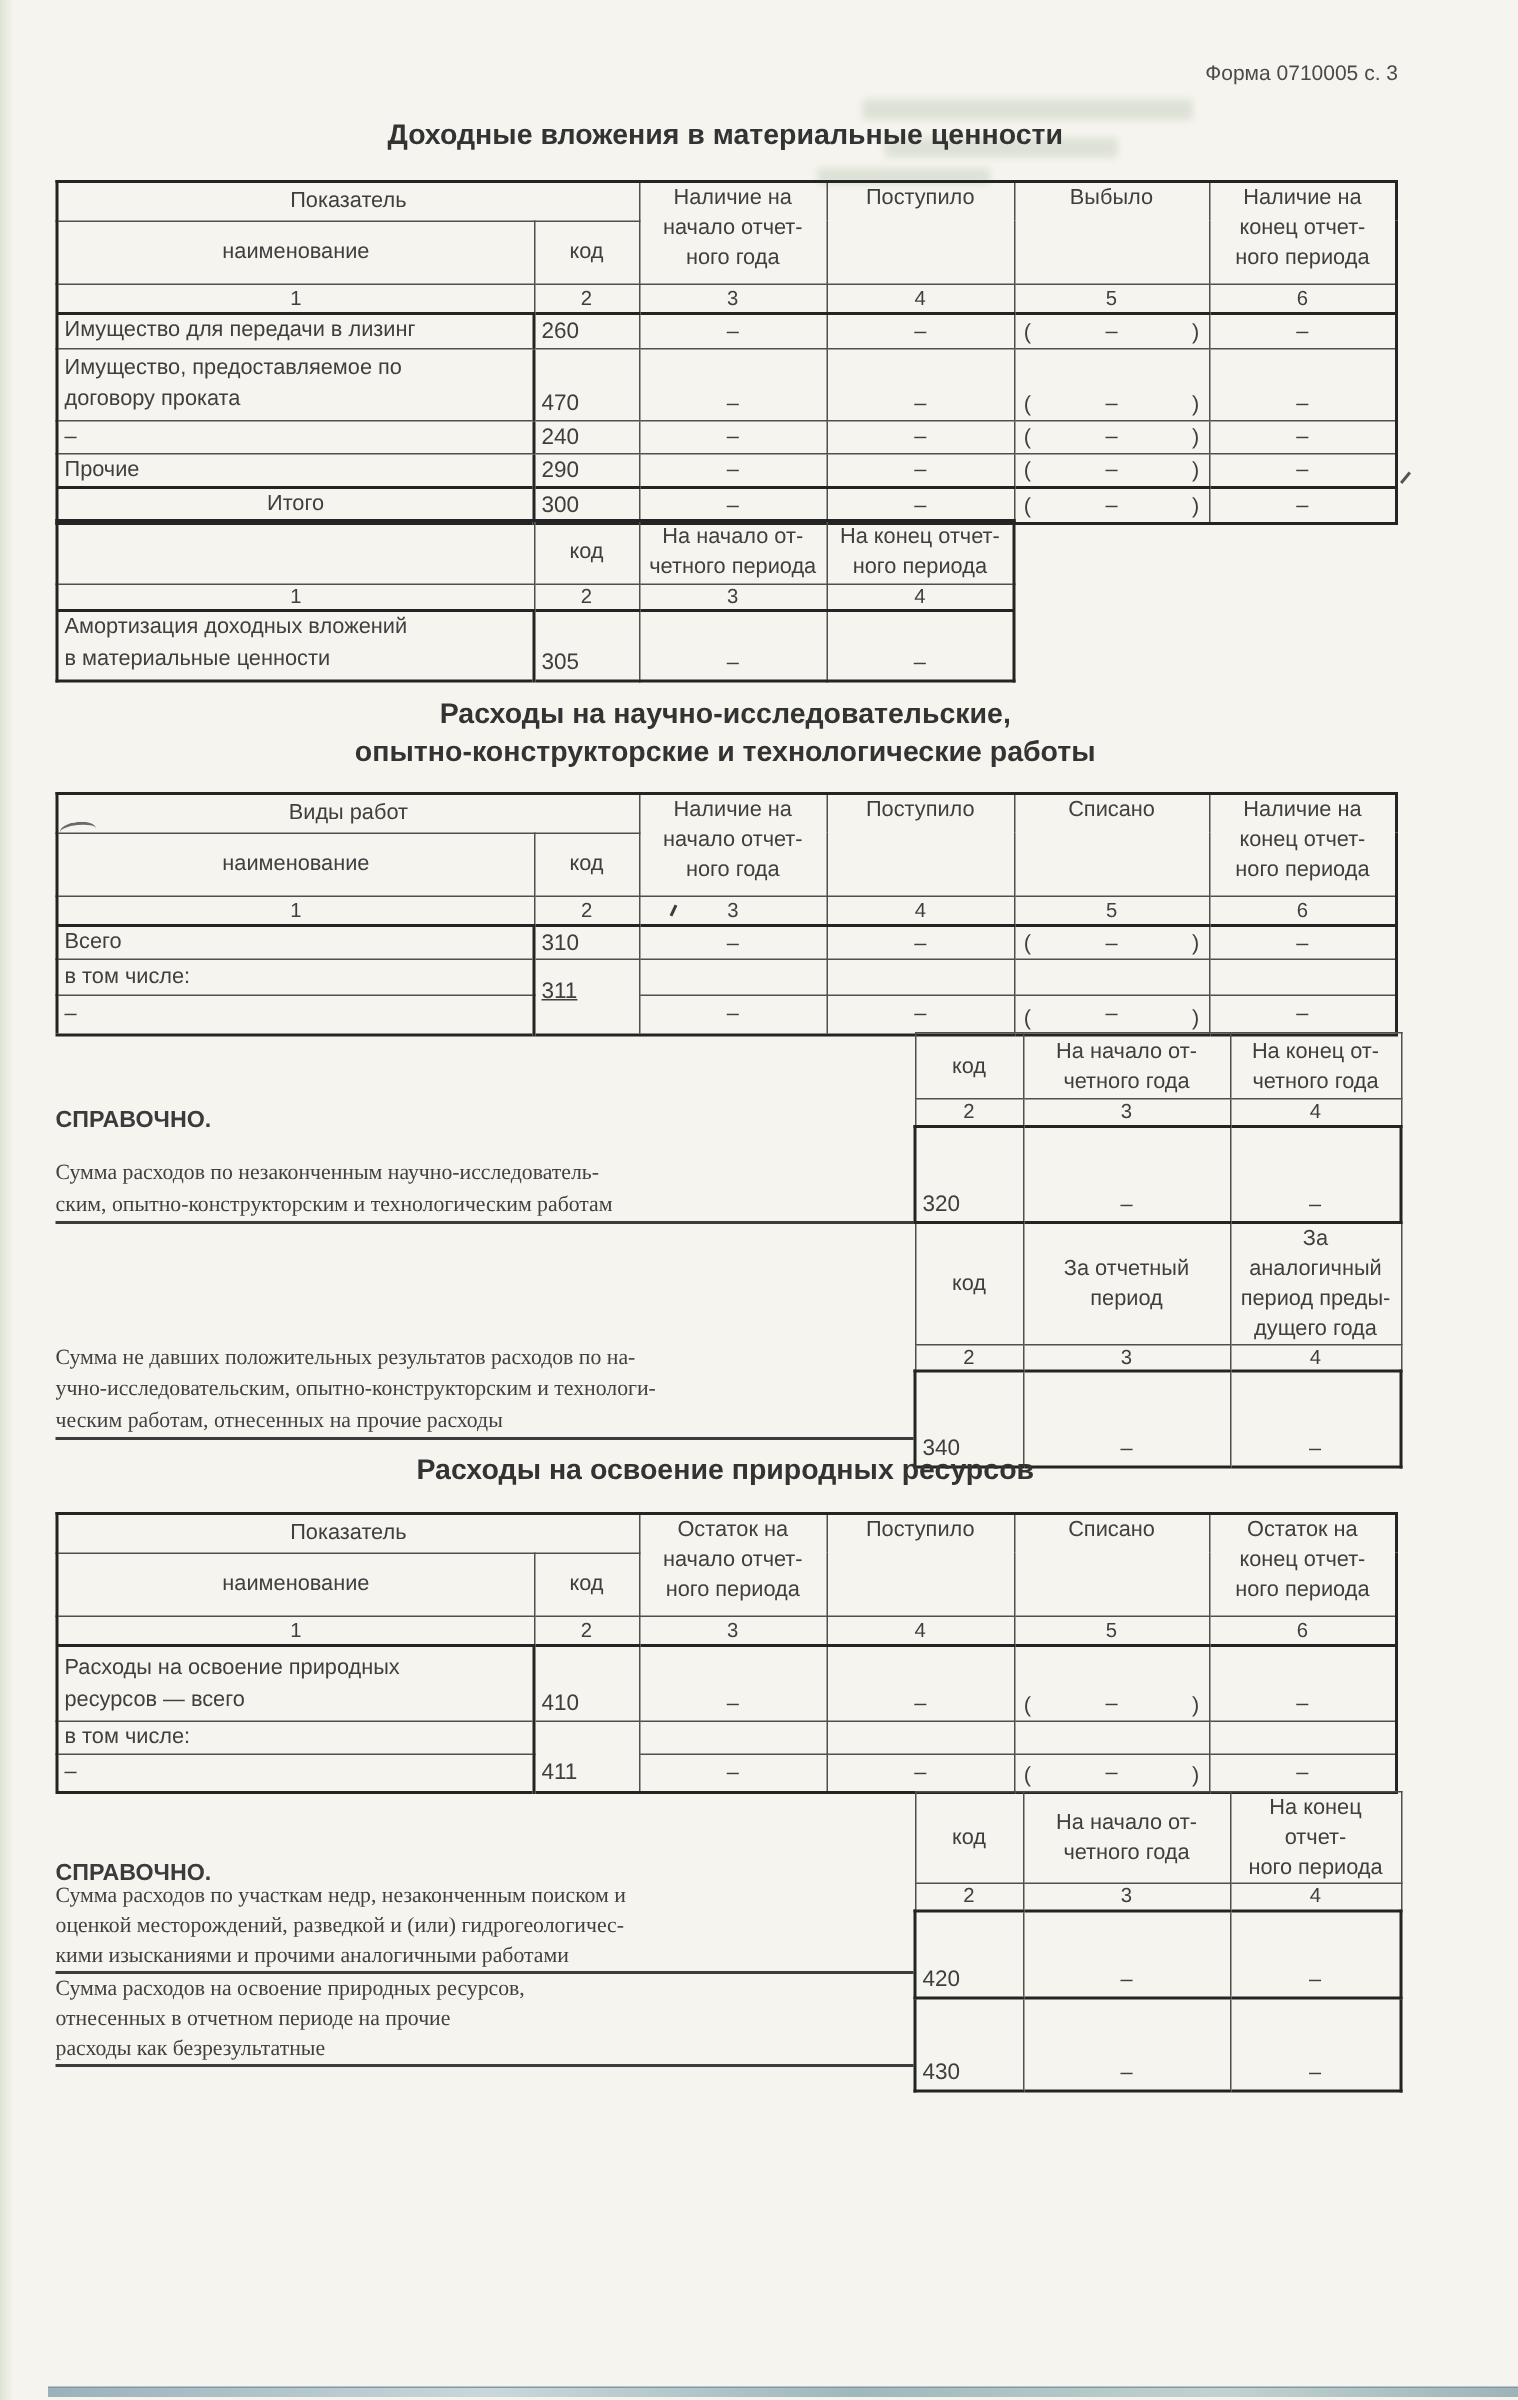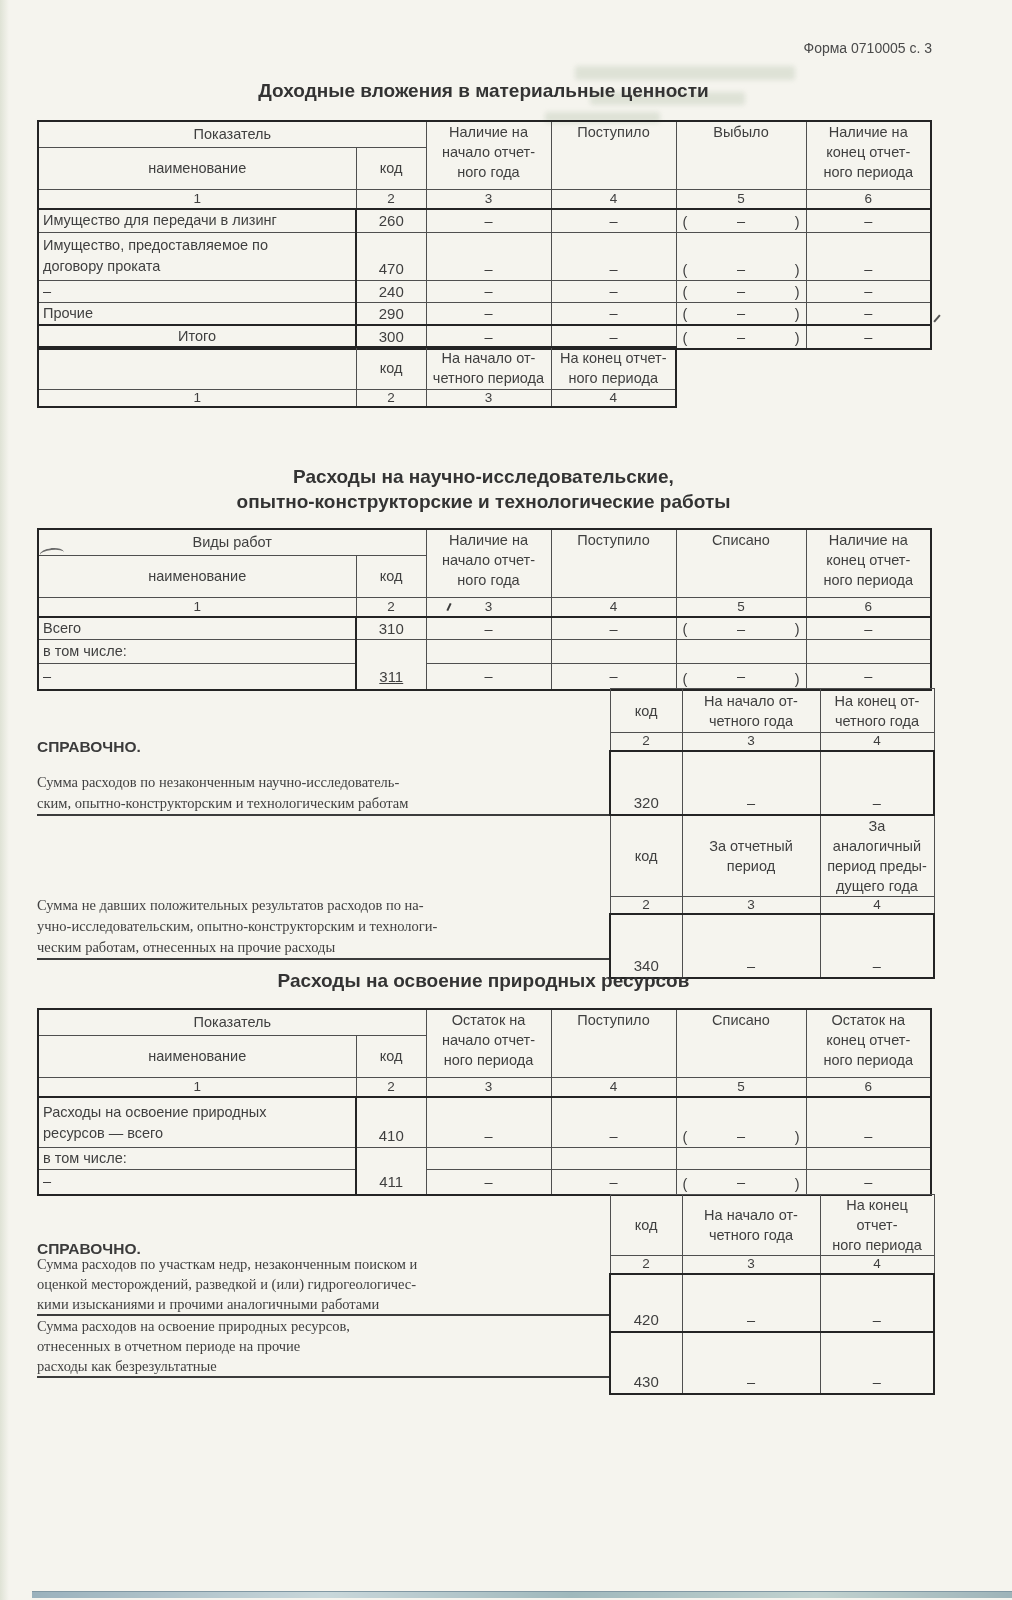--- a/index.html
+++ b/index.html
@@ -24,21 +24,21 @@
   table.tbl{position:absolute;border-collapse:collapse;table-layout:fixed;
     font-size:14.5px;color:#3f3f3f;}
   .tbl td{border:1px solid #4f4f4f;padding:0 4px;overflow:hidden;}
   table.outer2{border:2px solid #242424;}
   table.sub{border:1px solid #4f4f4f;}
 
   .hc{text-align:center;vertical-align:middle;white-space:pre-line;line-height:20px;}
   .vh{vertical-align:top;padding-top:4px;}
   .numrow td{text-align:center;font-size:13.5px;line-height:14px;vertical-align:middle;}
   .name{text-align:left;padding-left:6px;white-space:pre-line;line-height:21px;}
-  .code{text-align:center;font-size:15px;}
+  .code{text-align:left;font-size:15px;}
   .val{text-align:center;}
   .vb td{vertical-align:bottom;padding-bottom:3px;}
   .vm td{vertical-align:middle;}
   .vp{position:relative;}
   .vp .po{position:absolute;left:6px;bottom:2px;}
   .vp .pc{position:absolute;right:6px;bottom:2px;}
 
   .bl2{border-left:2px solid #242424 !important;}
   .dtop td{border-top:2px solid #242424;}
   .dbot td{border-bottom:2px solid #242424;}
@@ -164,20 +164,27 @@
 четного периода</td>
       <td class="hc">На конец отчет-
 ного периода</td>
     </tr>
     <tr class="numrow" style="height:18px">
       <td>1</td>
       <td>2</td>
       <td>3</td>
       <td>4</td>
     </tr>
+    <tr class="dtop vb" style="height:46px">
+      <td class="name">Амортизация доходных вложений
+в материальные ценности</td>
+      <td class="code bl2">305</td>
+      <td class="val">–</td>
+      <td class="val">–</td>
+    </tr>
   </tbody>
     </table>
 
   <div class="sec-title" style="top:464px;">Расходы на научно-исследовательские,
 опытно-конструкторские и технологические работы</div>
   <div class="scan-mark squiggle"></div>
   <div class="scan-mark tickmark"></div>
   <div class="scan-mark commamark"></div>
 
   <table class="tbl outer2" style="left:37px;top:528px;width:893px;">
@@ -216,21 +223,21 @@
     <tr class="dtop vm" style="height:22px">
       <td class="name">Всего</td>
       <td class="code bl2">310</td>
       <td class="val">–</td>
       <td class="val">–</td>
       <td class="val vp"><span class="po">(</span><span>–</span><span class="pc">)</span></td>
       <td class="val">–</td>
     </tr>
     <tr class="vm" style="height:24px">
       <td class="name">в том числе:</td>
-      <td class="code bl2" rowspan="2" style="vertical-align:bottom;padding-bottom:4px;text-decoration:underline;">311</td>
+      <td class="code bl2" rowspan="2" style="vertical-align:bottom;padding-bottom:20px;text-decoration:underline;">311</td>
       <td class="val"></td>
       <td class="val"></td>
       <td class="val"></td>
       <td class="val"></td>
     </tr>
     <tr class="dbot vm" style="height:26px">
       <td class="name">–</td>
       <td class="val">–</td>
       <td class="val">–</td>
       <td class="val vp"><span class="po">(</span><span>–</span><span class="pc">)</span></td>

